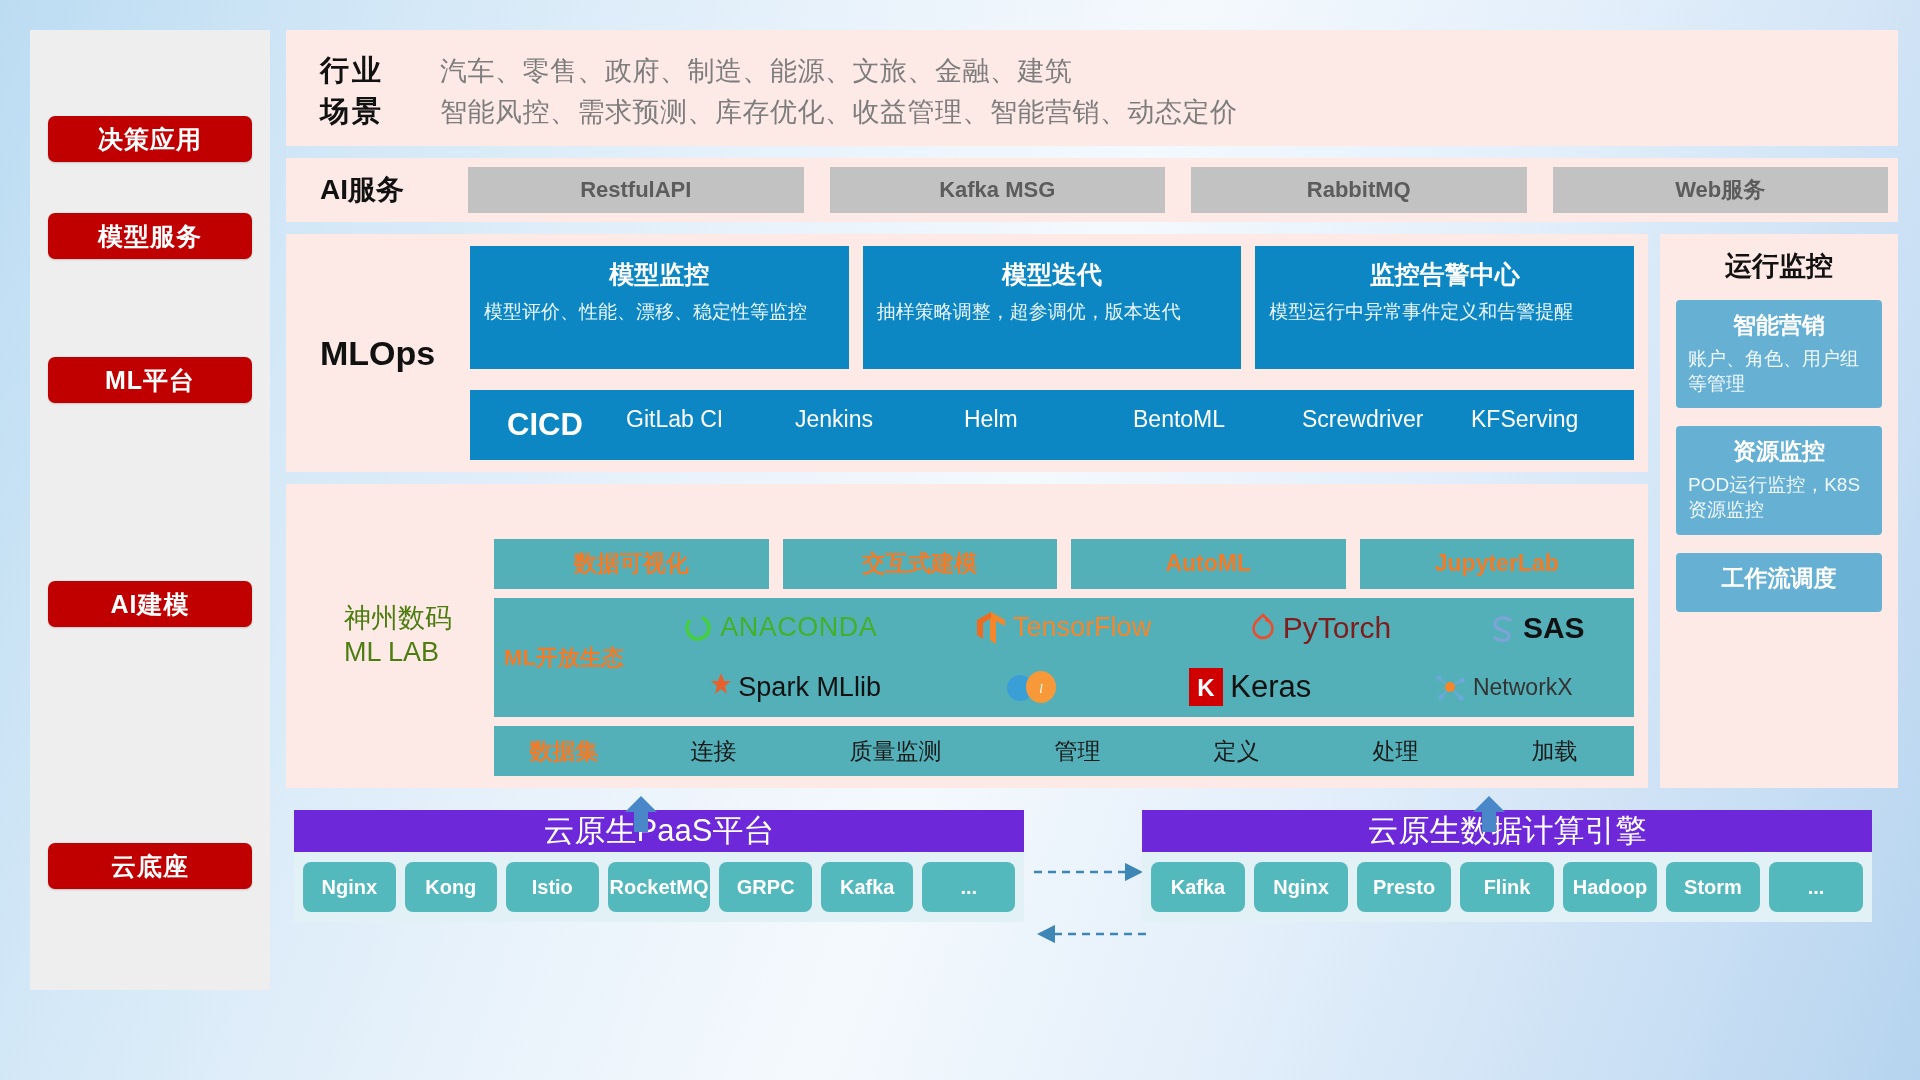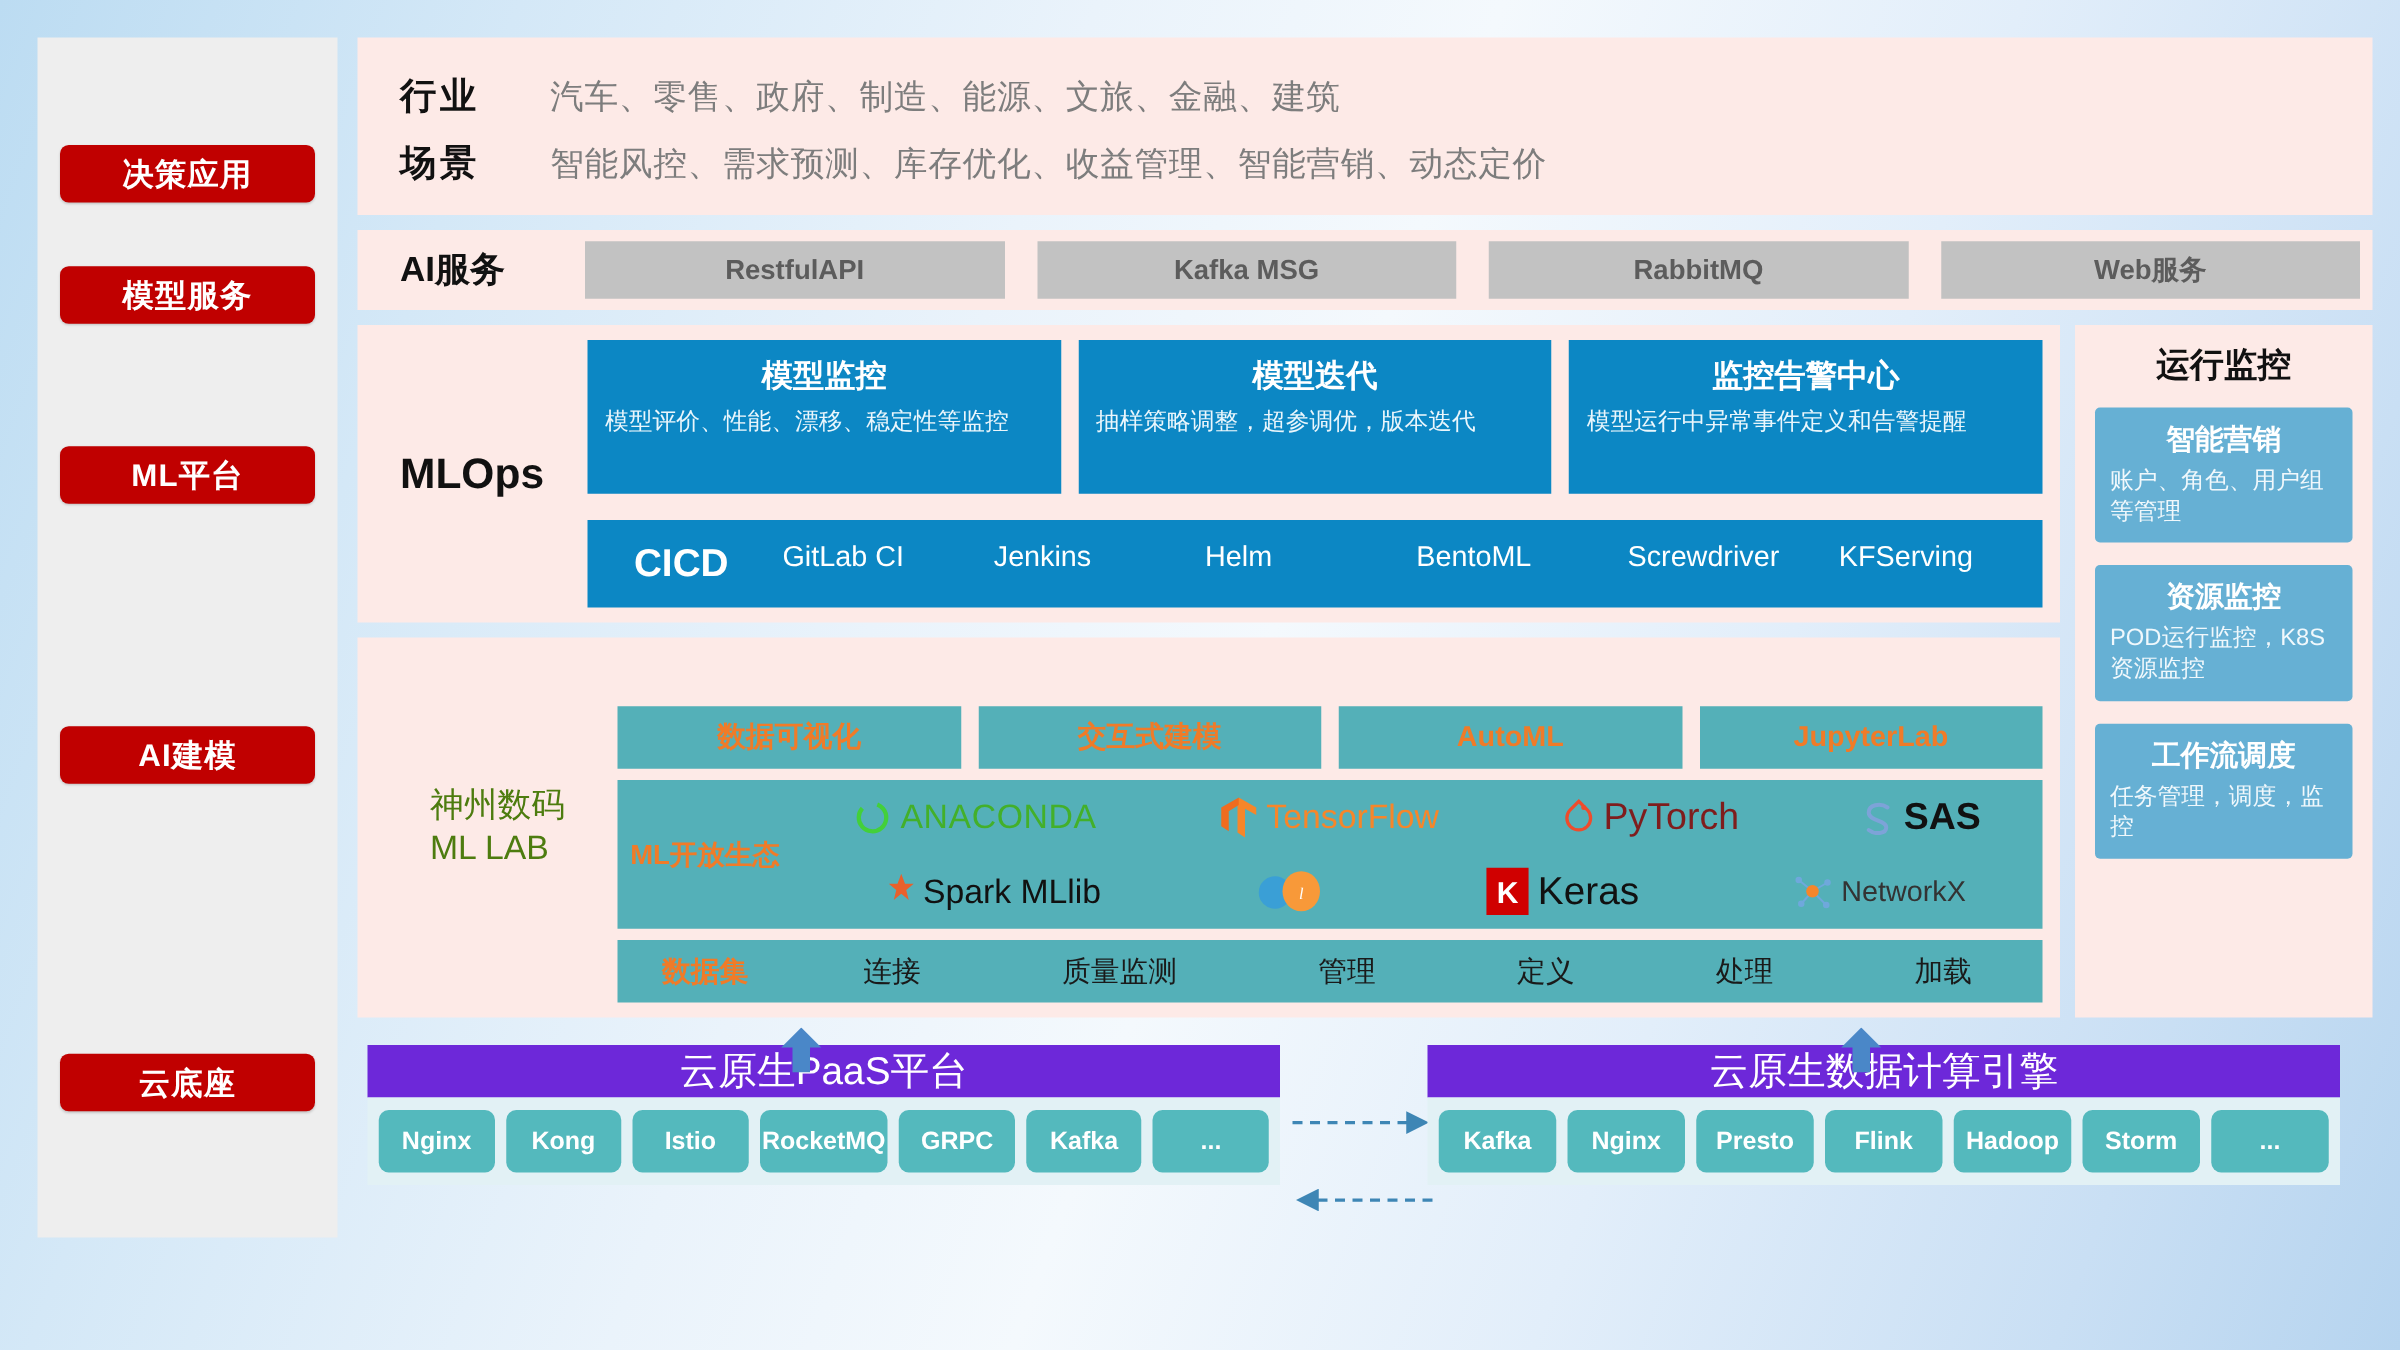--- a/index.html
+++ b/index.html
@@ -42,21 +42,21 @@
     flex: 1; display: flex; flex-direction: column;
     height: 1010px;
   }
 
   .band {
     background: #fdeae7;
     display: flex; align-items: center;
   }
 
   
-  .row-apps { height: 142px; padding: 20px 30px 14px 34px; flex-direction: column; justify-content: center; align-items: stretch; }
+  .row-apps { height: 116px; padding: 20px 30px 14px 34px; flex-direction: column; justify-content: center; align-items: stretch; }
   .apps-line { display: flex; align-items: center; height: 54px; }
   .apps-key {
     width: 120px; flex: none;
     font-size: 29px; font-weight: bold; color: #111; letter-spacing: 3px;
   }
   .apps-val { font-size: 27px; color: #7d7d7d; letter-spacing: .5px; }
 
   .gap { height: 12px; flex: none; }
 
   
@@ -364,21 +364,20 @@
         <div class="monitor-card">
           <div class="mt">智能营销</div>
           <div class="md">账户、角色、用户组等管理</div>
         </div>
         <div class="monitor-card">
           <div class="mt">资源监控</div>
           <div class="md">POD运行监控，K8S资源监控</div>
         </div>
         <div class="monitor-card">
           <div class="mt">工作流调度</div>
-          <div class="md">任务管理，调度，监控</div>
         </div>
       </div>
     </div>
 
     <div class="bottom">
 
       <div class="cloud-col cloud-left">
         <div class="uparrow" style="left:330px; top:-14px;">
           <svg width="34" height="36" viewBox="0 0 34 36">
             <polygon points="17,0 33,16 24,16 24,36 10,36 10,16 1,16" fill="#4a87c8"></polygon>

